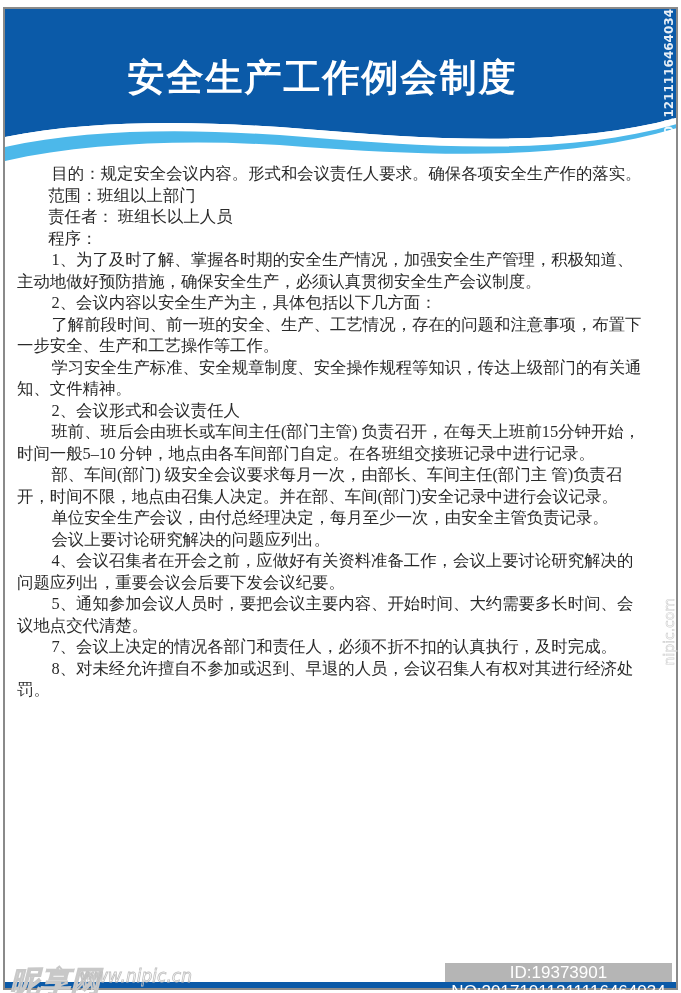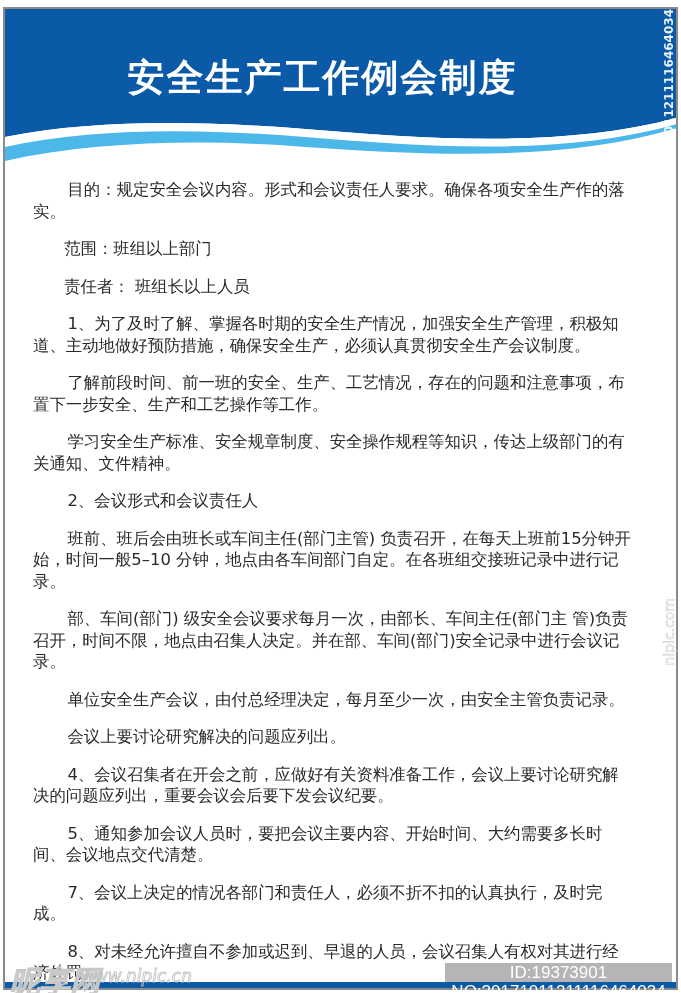--- a/index.html
+++ b/index.html
@@ -2,21 +2,21 @@
 <html><head>
   <meta charset="utf-8">
   <style>
     html, body { margin:0; padding:0; background:#ffffff; }
     body { width:681px; height:993px; position:relative; overflow:hidden; font-family:"DejaVu Sans", sans-serif; }
     .board { position:absolute; left:3px; top:7px; width:675px; height:983px; border:2px solid #8a8a8a; border-right:2px solid #8a8a8a; box-sizing:border-box; background:#ffffff; overflow:hidden; }
     .header { position:absolute; left:0; top:0; width:100%; height:160px; }
     .header svg { position:absolute; left:0; top:0; }
     .title { position:absolute; left:0; top:44px; width:675px; text-align:center; color:#ffffff; font-family:"DejaVu Sans", sans-serif; font-weight:bold; font-size:37px; letter-spacing:2px; padding-right:40px; box-sizing:border-box; }
     .content { position:absolute; left:12px; top:154px; width:630px; color:#2a2a2a; font-size:16.4px; line-height:21.5px; font-family:"DejaVu Sans", sans-serif; }
-    .p { margin:16px; text-indent:2.1em; }
+    .p { margin:0; text-indent:2.1em;font-family:Liberation Serif, serif; }
     .p.sub { text-indent:1.9em; }
     .bottom-bar { position:absolute; left:0; bottom:0; width:100%; height:6px; background:#0b5aa8; }
     .wm-side { position:absolute; right:0px; top:12px; width:22px; height:320px; }
     .wm-side span { position:absolute; left:-150px; top:150px; width:320px; transform:rotate(-90deg); color:#ffffff; font-size:12px; font-weight:bold; white-space:nowrap; text-align:right; opacity:0.9; }
     .wm-side2 { position:absolute; right:0px; top:600px; width:22px; height:280px; }
     .wm-side2 span { position:absolute; left:-130px; top:130px; width:280px; transform:rotate(-90deg); color:#e8e8e8; font-size:14px; white-space:nowrap; text-align:right; -webkit-text-stroke:0.6px #cfcfcf; color:transparent; }
     .wm-logo { position:absolute; left:10px; top:962px; font-size:30px; font-weight:bold; color:transparent; -webkit-text-stroke:1px #c8c8c8; font-style:italic; }
     .wm-url { position:absolute; left:80px; top:966px; font-size:17px; color:transparent; -webkit-text-stroke:0.8px #c0c0c0; font-style:italic; }
     .wm-id { position:absolute; left:445px; top:963px; width:227px; height:19px; background:rgba(120,120,120,0.55); color:#ffffff; font-size:17px; line-height:19px; text-align:center; font-family:"Liberation Sans", sans-serif; }
   </style>
@@ -30,21 +30,23 @@
       <path d="M0 128 C90 110 200 112 300 120 C420 130 560 140 675 108 V114 C560 148 420 138 300 128 C200 120 90 118 0 138 Z" fill="#ffffff"></path>
       <path d="M0 138 C90 118 200 120 300 128 C420 138 560 148 675 114 V118 C560 154 420 146 300 138 C200 130 90 132 0 152 Z" fill="#4cb8ea"></path>
     </svg>
     <div class="title">安全生产工作例会制度</div>
   </div>
 
   <div class="content">
     <p class="p">目的：规定安全会议内容。形式和会议责任人要求。确保各项安全生产作的落实。</p>
     <p class="p sub">范围：班组以上部门</p>
     <p class="p sub">责任者： 班组长以上人员</p>
+    <p class="p sub">程序：</p>
     <p class="p">1、为了及时了解、掌握各时期的安全生产情况，加强安全生产管理，积极知道、主动地做好预防措施，确保安全生产，必须认真贯彻安全生产会议制度。</p>
+    <p class="p">2、会议内容以安全生产为主，具体包括以下几方面：</p>
     <p class="p">了解前段时间、前一班的安全、生产、工艺情况，存在的问题和注意事项，布置下一步安全、生产和工艺操作等工作。</p>
     <p class="p">学习安全生产标准、安全规章制度、安全操作规程等知识，传达上级部门的有关通知、文件精神。</p>
     <p class="p">2、会议形式和会议责任人</p>
     <p class="p">班前、班后会由班长或车间主任(部门主管) 负责召开，在每天上班前15分钟开始，时间一般5–10 分钟，地点由各车间部门自定。在各班组交接班记录中进行记录。</p>
     <p class="p">部、车间(部门) 级安全会议要求每月一次，由部长、车间主任(部门主 管)负责召开，时间不限，地点由召集人决定。并在部、车间(部门)安全记录中进行会议记录。</p>
     <p class="p">单位安全生产会议，由付总经理决定，每月至少一次，由安全主管负责记录。</p>
     <p class="p">会议上要讨论研究解决的问题应列出。</p>
     <p class="p">4、会议召集者在开会之前，应做好有关资料准备工作，会议上要讨论研究解决的问题应列出，重要会议会后要下发会议纪要。</p>
     <p class="p">5、通知参加会议人员时，要把会议主要内容、开始时间、大约需要多长时间、会议地点交代清楚。</p>
     <p class="p">7、会议上决定的情况各部门和责任人，必须不折不扣的认真执行，及时完成。</p>

